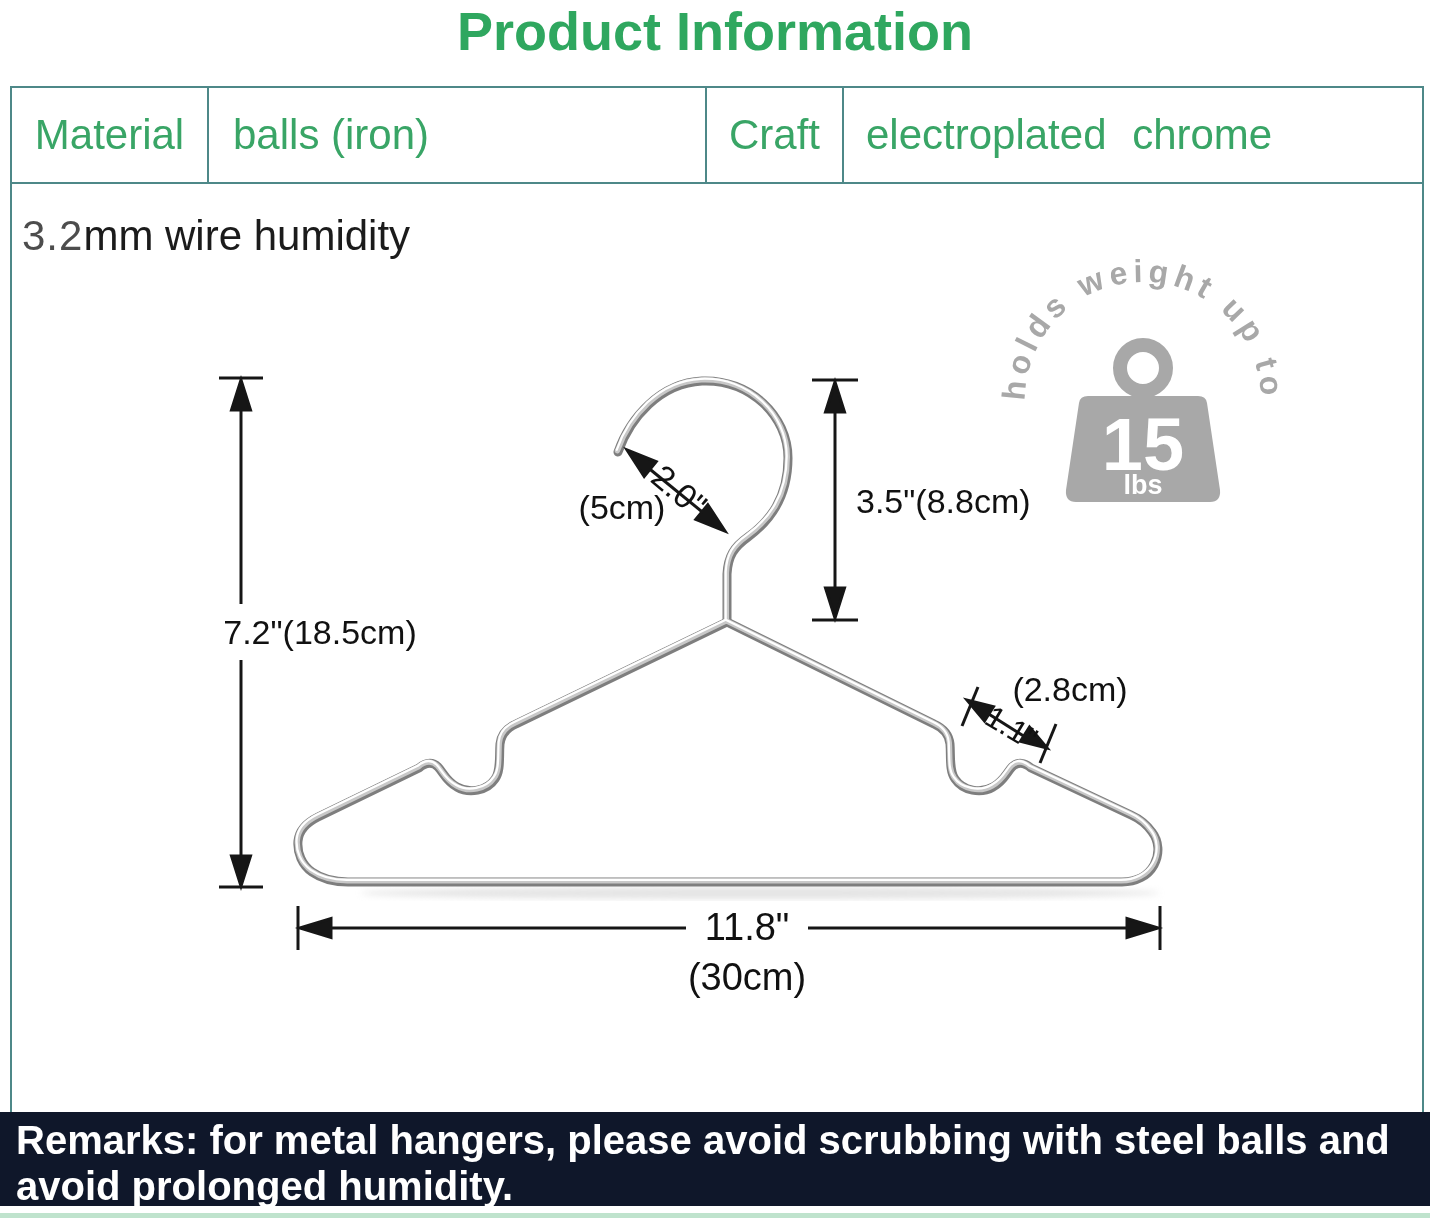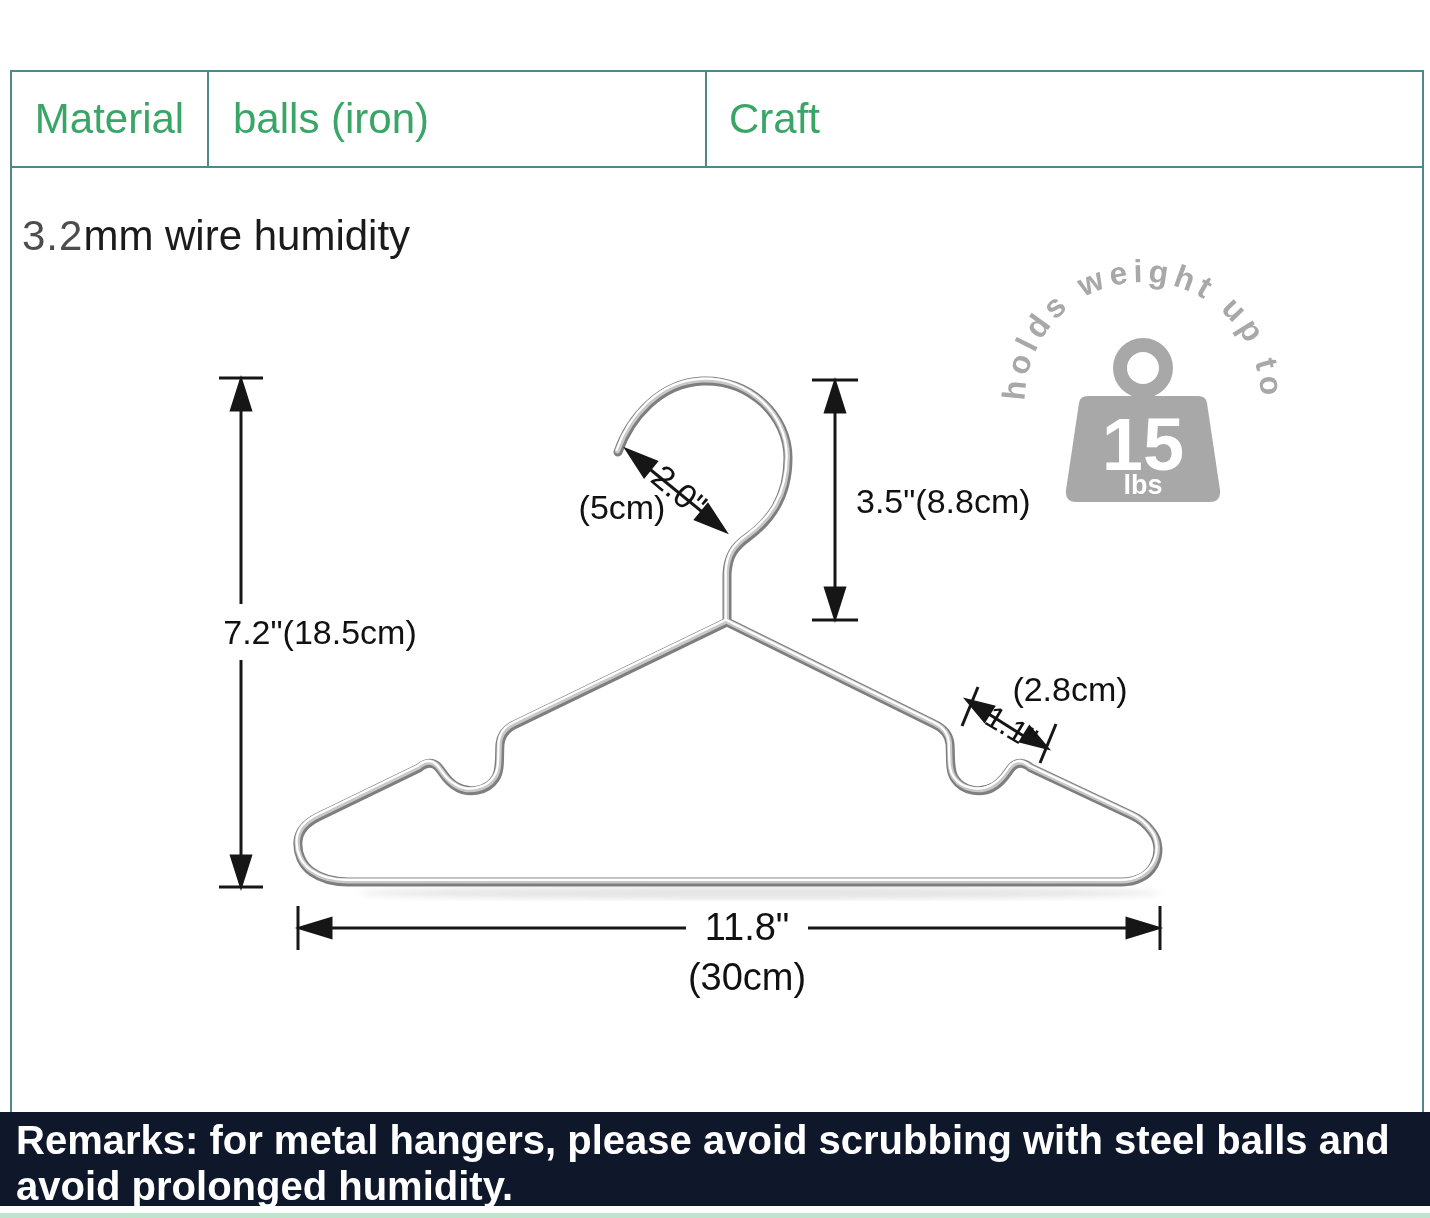--- a/index.html
+++ b/index.html
@@ -1,20 +1,20 @@
 <!DOCTYPE html>
 <html><head>
 <meta charset="utf-8">
 <style>
   html,body{margin:0;padding:0;background:#fff;}
   .page{position:relative;width:1430px;height:1218px;background:#ffffff;overflow:hidden;
         font-family:"Liberation Sans", sans-serif;}
   .title{position:absolute;left:0;top:0;width:100%;height:62px;line-height:62px;
          text-align:center;font-size:54px;font-weight:bold;color:#2fa75f;}
-  .spec-table{position:absolute;left:10px;top:70px;width:1414px;height:98px;
+  .spec-table{position:absolute;left:10px;top:86px;width:1414px;height:98px;
               border:2px solid #4e8888;box-sizing:border-box;display:flex;}
   .spec-cell{display:flex;align-items:center;box-sizing:border-box;
              font-size:42px;color:#39a566;overflow:hidden;white-space:nowrap;}
   .spec-cell + .spec-cell{border-left:2px solid #4e8888;}
   .c-material{width:195px;justify-content:center;}
   .c-material-val{width:498px;padding-left:24px;}
   .c-craft{width:137px;justify-content:center;}
   .c-craft-val{flex:1;padding-left:22px;word-spacing:14px;}
   .main-box{position:absolute;left:10px;top:168px;width:1414px;height:944px;
             border-left:2px solid #4e8888;border-right:2px solid #4e8888;
@@ -31,25 +31,27 @@
   .remarks{position:absolute;left:0;top:1112px;width:1430px;height:94px;
            background:#0f172a;box-sizing:border-box;padding:5px 16px 0 16px;
            color:#ffffff;font-size:40px;font-weight:bold;line-height:1.16;}
   .bottom-strip{position:absolute;left:0;top:1213px;width:1430px;height:5px;background:#bfe3cd;}
 </style>
 </head>
 <body>
 
 <div class="page">
 
+  <div class="title">Product Information</div>
 
   <div class="spec-table">
     <div class="spec-cell c-material">Material</div>
     <div class="spec-cell c-material-val">balls (iron)</div>
     <div class="spec-cell c-craft">Craft</div>
+    <div class="spec-cell c-craft-val">electroplated chrome</div>
   </div>
 
   <div class="main-box"></div>
 
   <div class="wire-note">
     <span class="num">3.2</span><span>mm wire humidity</span>
   </div>
 
   <svg class="overlay" viewBox="0 0 1430 1218">
     <defs>

